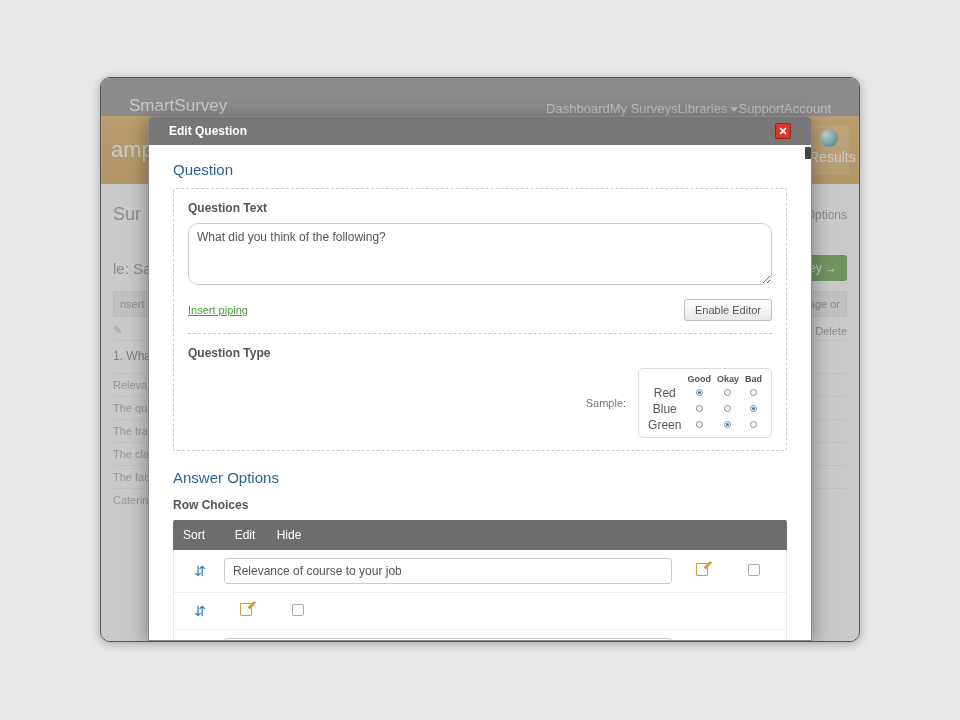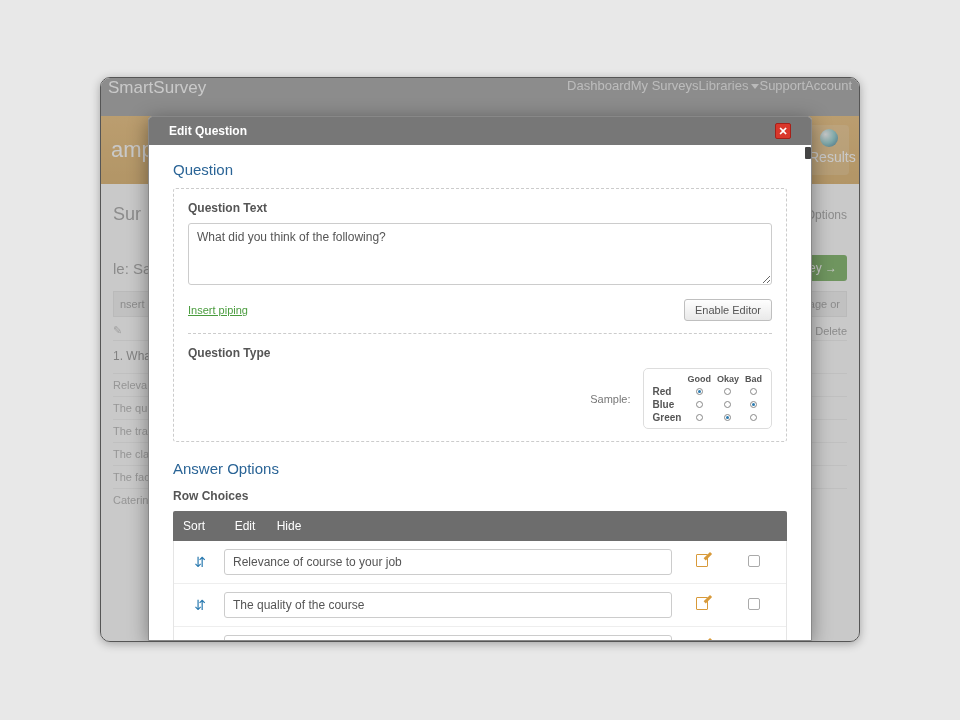--- a/index.html
+++ b/index.html
@@ -23,22 +23,22 @@
     box-shadow: 0 2px 10px rgba(0,0,0,.3);
     overflow: hidden;
     background: #fff;
   }
   .bg-app { filter: grayscale(0) ; opacity: 1; }
   .bg-header {
     height: 38px;
     background: #999;
     color: #fff;
     display: flex;
-    align-items: flex-start;
-    padding: 0 7px;
+    align-items: flex-end;
+    padding: 0 28px;
     font-size: 14px;
     gap: 18px;
   }
   .bg-header .brand { font-size: 17px; font-weight: 300; flex: 0 0 auto;}
   .bg-header .nav { margin-left: auto; display: flex; font-size: 13px; color: #eee;}
   .bg-header .nav span { opacity: .95; }
   .caret-down { display:inline-block; width:0;height:0;border-left:4px solid transparent;border-right:4px solid transparent;border-top:5px solid #eee; margin-left:3px; vertical-align: middle;}
   .bg-subheader {
     height: 68px;
     background: linear-gradient(#e8b76a,#d9a95b);
@@ -88,21 +88,21 @@
   }
   .modal-body-wrap { flex:1; overflow:hidden; position:relative; }
   .modal-body-wrap::-webkit-scrollbar{width:10px}
   .scroll-indicator { position:absolute; top:2px; right:0; width:6px; height:12px; background:#444; border-radius:1px;}
   .modal-body { padding:16px 24px; overflow-y:auto; height:100%; }
 
   .sec-title { color:#2a6496; font-size:15px; margin-bottom:10px;}
   .dashed { border:1px dashed #ccc; border-radius:3px; padding:12px 14px; margin-bottom:18px; position:relative;}
   .label { font-size:12px; font-weight:bold; color:#555; margin-bottom:8px; display:block;}
   textarea.qtext {
-    width:100%; height:62px; border:1px solid #ccc; border-radius:3px;
+    width:100%; height:62px; border:1px solid #ccc; border-radius:10px;
     padding:6px 8px; font-size:12px; color:#555; resize:both; font-family:inherit;
   }
   .under-row { display:flex; align-items:center; margin-top:10px; }
   .piping { color:#4a9c3e; font-size:11px; text-decoration:underline; cursor:pointer;text-align:center;}
   .enable-editor {
     margin-left:auto; background:linear-gradient(#fefefe,#e9e9e9);
     border:1px solid #bfbfbf; border-radius:3px; padding:4px 10px; font-size:11px; color:#555;
     cursor:pointer;
   }
   .dashed.inner { border-left:none;border-right:none;border-bottom:none; border-top:1px dashed #ccc; border-radius:0; padding:12px 0 0; margin-top:12px; margin-bottom:0;}
@@ -110,21 +110,21 @@
   .qtype-select {
     width:280px; border:1px solid #ccc; border-radius:3px; padding:5px 6px; font-size:12px; color:#555;
     background:#fff;
   }
   .sample-col { margin-left:auto; display:flex; align-items:center; gap:12px;}
   .sample-label { font-size:11px; color:#777; }
   .sample-box { border:1px solid #ddd; border-radius:5px; padding:4px 6px; font-size:9px; color:#555; }
   .sample-box table { border-collapse:collapse;}
   .sample-box th { font-weight:bold; padding:1px 3px; font-size:9px;}
   .sample-box td { padding:1px 3px; text-align:center;}
-  .sample-box td.rl { text-align:left; font-weight:bold; font-size:10px;}
+  .sample-box td.rl { text-align:center; font-weight:normal; font-size:12px;}
   .r { width:7px;height:7px;border:1px solid #888;border-radius:50%;display:inline-block;background:#fff;position:relative;}
   .r.on::after{content:"";position:absolute;inset:1px;background:#2a7ab0;border-radius:50%;}
 
   .tbl-head {
     background:#6d6d6d; color:#fff; display:flex; font-size:12px; padding:8px 10px;
     border-top-left-radius:2px;border-top-right-radius:2px;
   }
   .tbl-head .c-sort{width:40px;} .tbl-head .c-ans{flex:1;} .tbl-head .c-edit{width:44px;text-align:center;} .tbl-head .c-hide{width:44px;text-align:center;}
   .tbl-body { border:1px solid #e5e5e5; border-top:none;}
   .tbl-row { display:flex; align-items:center; padding:8px 10px; gap:8px; border-bottom:1px solid #eee;}
@@ -262,21 +262,20 @@
         </div>
         <div class="tbl-body">
           <div class="tbl-row">
             <span class="sort-handle">⇵</span>
             <input class="ans-input" value="Relevance of course to your job" style="">
             <span class="edit-cell"><span class="pencil"></span></span>
             <span class="hide-cell"><span class="chk"></span></span>
           </div>
           <div class="tbl-row">
             <span class="sort-handle">⇵</span>
-            <input class="ans-input" value="The quality of the course" style="">
             <span class="edit-cell"><span class="pencil"></span></span>
             <span class="hide-cell"><span class="chk"></span></span>
           </div>
           <div class="tbl-row">
             <span class="sort-handle">⇵</span>
             <input class="ans-input" value="The trainer" style="">
             <span class="edit-cell"><span class="pencil"></span></span>
             <span class="hide-cell"><span class="chk"></span></span>
           </div>
         </div>

